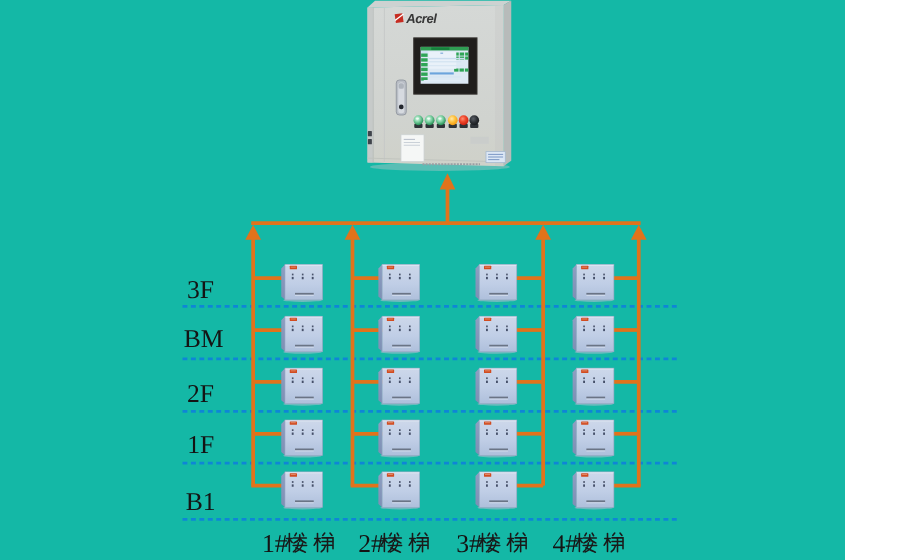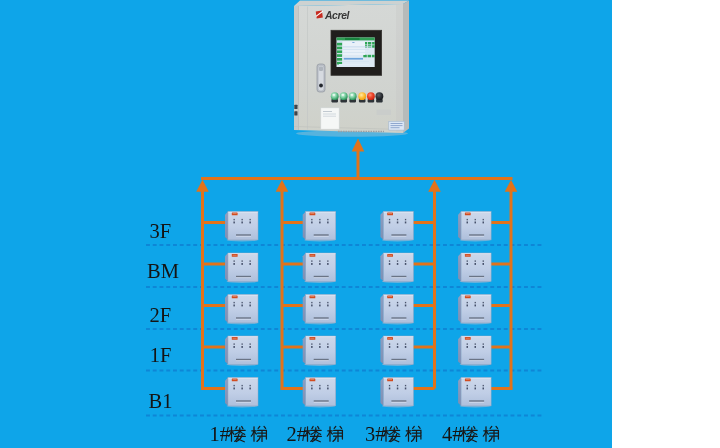--- a/index.html
+++ b/index.html
@@ -1,16 +1,16 @@
 <!DOCTYPE html>
 <html><head>
 <meta charset="utf-8">
 <style>
 html,body{margin:0;padding:0}
-.page{position:relative;width:612px;height:448px;background:#0ea5e9;overflow:hidden;font-family:"Liberation Serif",serif}
+.page{position:relative;width:676px;height:448px;background:#14b8a6;overflow:hidden;font-family:"Liberation Serif",serif}
 </style>
 </head>
 <body>
 <div class="page">
 <svg width="720" height="448" viewBox="0 0 720 448">
 <defs>
   <linearGradient id="boxgrad" x1="0" y1="0" x2="0" y2="1">
     <stop offset="0" stop-color="#cdd8ea"></stop>
     <stop offset="0.55" stop-color="#c0cee6"></stop>
     <stop offset="1" stop-color="#aebfdb"></stop>

